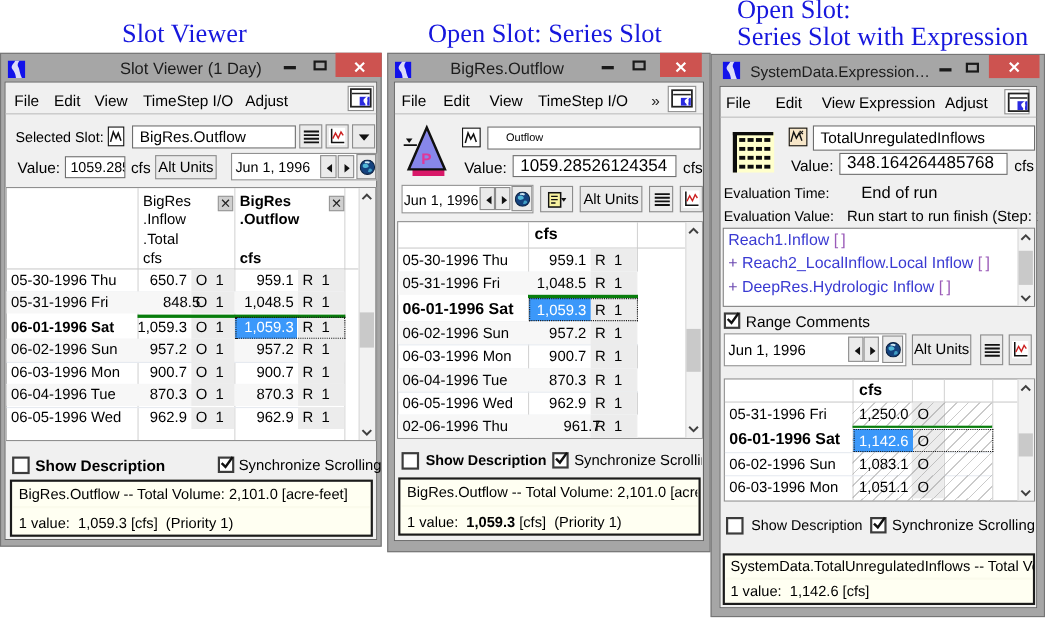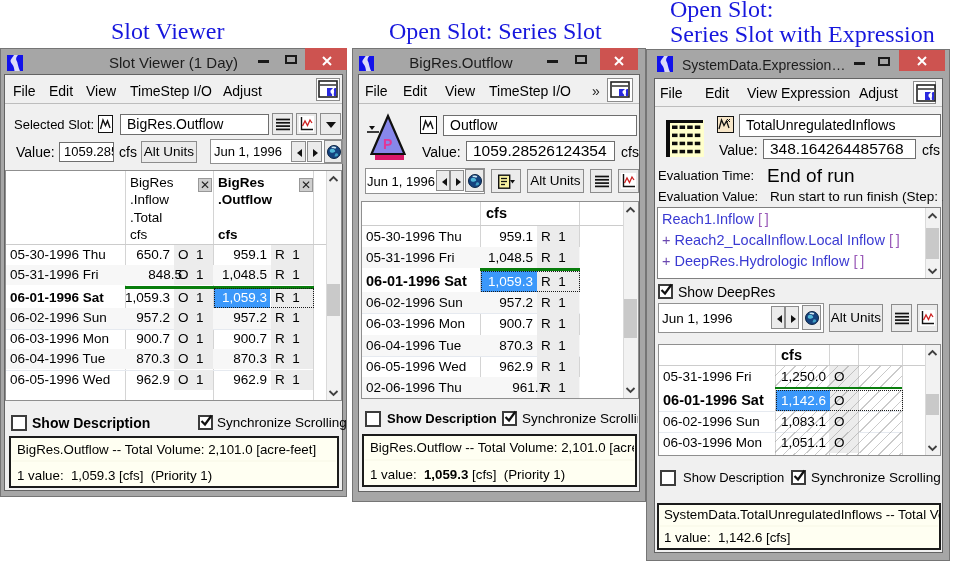--- a/index.html
+++ b/index.html
@@ -224,21 +224,21 @@
 <div class="r clr" style="left:366px;top:113px"><svg width="42" height="48">
 <rect x="9" y="41" width="29" height="6" fill="#d81868"></rect>
 <polygon points="22,3 5.5,41 38.5,41" fill="#8787ea" stroke="#101010" stroke-width="2.2"></polygon>
 <text x="17" y="36" font-family="Liberation Sans" font-size="14" font-weight="bold" fill="#e03898">P</text>
 <line x1="1" y1="19" x2="13" y2="19" stroke="#101010" stroke-width="1.6"></line>
 <polygon points="3,13 9,13 6,17" fill="#101010"></polygon>
 </svg></div>
 <div class="r fld clr" style="left:420px;top:116px;width:17px;height:18px;border-color:#111"><svg width="15" height="16">
       <polyline points="2,13 4.5,4 7,9.5 9.5,5 12,12" fill="none" stroke="#111" stroke-width="1.4"></polyline>
     </svg></div>
-<div class="r fld" style="left:443px;top:115px;width:194px;height:21px;line-height:19px;font-size:14px;padding-left:6px">Outflow</div>
+<div class="r fld" style="left:443px;top:115px;width:194px;height:21px;line-height:19px;font-size:10px;padding-left:16px">Outflow</div>
 <div class="r" style="left:422px;top:143px;height:18px;line-height:18px;font-size:14px">Value:</div>
 <div class="r fld" style="left:466px;top:141px;width:149px;height:20px;line-height:18px;font-size:15.5px;padding-left:6px">1059.28526124354</div>
 <div class="r" style="left:621px;top:143px;height:18px;line-height:18px;font-size:14px">cfs</div>
 
 <div class="r grp" style="left:365px;top:168px;width:120px;height:26px;background:#fff"></div>
 <div class="r" style="left:367px;top:172px;height:19px;line-height:19px;font-size:13px">Jun 1, 1996</div>
 <div class="r btn clr" style="left:436px;top:170px;width:14px;height:21px;padding:6.5px 4.5px"><svg width="5" height="8">
       <polygon points="5,0 5,8 0,4" fill="#111"></polygon>
     </svg></div>
 <div class="r btn clr" style="left:450px;top:170px;width:14px;height:21px;padding:6.5px 4.5px"><svg width="5" height="8">
@@ -400,40 +400,40 @@
 <div class="r clr" style="left:717px;top:116px;width:17px;height:17px;border:1.5px solid #111;background:#f7e6c8;box-sizing:border-box"><svg width="14" height="14">
       <polyline points="1,12 3.5,3 6,8.5 8.5,4 11,11" fill="none" stroke="#111" stroke-width="1.3"></polyline>
       <path d="M9 2 L12 5 M12 2 L9 5" stroke="#111" stroke-width="1"></path>
     </svg></div>
 <div class="r fld" style="left:739px;top:114px;width:202px;height:23px;line-height:21px;font-size:14px;padding-left:6px">TotalUnregulatedInflows</div>
 <div class="r" style="left:719px;top:141px;height:18px;line-height:18px;font-size:14px">Value:</div>
 <div class="r fld" style="left:763px;top:139px;width:153px;height:20px;line-height:18px;font-size:15.5px;padding-left:6px">348.164264485768</div>
 <div class="r" style="left:922px;top:141px;height:18px;line-height:18px;font-size:14px">cfs</div>
 
 <div class="r" style="left:658px;top:167px;height:18px;line-height:18px;font-size:13px">Evaluation Time:</div>
-<div class="r" style="left:767px;top:167px;height:18px;line-height:18px;font-size:19px">End of run</div>
+<div class="r" style="left:783px;top:167px;height:18px;line-height:18px;font-size:15px">End of run</div>
 <div class="r" style="left:658px;top:188px;height:18px;line-height:18px;font-size:13px">Evaluation Value:</div>
 <div class="r cell" style="left:770px;top:188px;width:173px;height:18px;line-height:18px;font-size:13.5px">Run start to run finish (Step: 1 Day)</div>
 
 <div class="r fld" style="left:657px;top:207px;width:284px;height:72px;border-color:#808080"></div>
 <div class="r" style="left:662px;top:209px;width:262px;font-size:14.5px;line-height:20.8px;color:#3a3ad2;white-space:nowrap">Reach1.Inflow <span style="color:#9a5ab8">[ ]</span><br><span style="color:#6a48b0">+</span> Reach2_LocalInflow.Local Inflow <span style="color:#9a5ab8">[ ]</span><br><span style="color:#6a48b0">+</span> DeepRes.Hydrologic Inflow <span style="color:#9a5ab8">[ ]</span></div>
 <div class="r sb" style="left:925px;top:208px;width:15px;height:70px"></div>
 <div class="r clr" style="left:925px;top:210px"><svg width="15" height="12">
       <polyline points="3.5,8 7.5,4 11.5,8" fill="none" stroke="#404040" stroke-width="1.8"></polyline>
     </svg></div>
 <div class="r th" style="left:926px;top:228px;width:13px;height:31px"></div>
 <div class="r clr" style="left:925px;top:265px"><svg width="15" height="12">
       <polyline points="3.5,4 7.5,8 11.5,4" fill="none" stroke="#404040" stroke-width="1.8"></polyline>
     </svg></div>
 
 <div class="r cb" style="left:658px;top:284px;width:15px;height:15px"></div>
 <div class="r clr" style="left:659px;top:282px"><svg width="15" height="15">
       <path d="M2.5 8 L6 11.5 L12.5 2.5" fill="none" stroke="#111" stroke-width="2.2"></path>
     </svg></div>
-<div class="r" style="left:678px;top:284px;height:16px;line-height:16px;font-size:14px">Show DeepRes</div>
+<div class="r" style="left:678px;top:284px;height:16px;line-height:16px;font-size:14px">Range Comments</div>
 
 <div class="r grp" style="left:658px;top:303px;width:166px;height:30px;background:#fff"></div>
 <div class="r" style="left:662px;top:309px;height:19px;line-height:19px;font-size:13.5px">Jun 1, 1996</div>
 <div class="r btn clr" style="left:771px;top:306px;width:14px;height:23px;padding:7.5px 4.5px"><svg width="5" height="8">
       <polygon points="5,0 5,8 0,4" fill="#111"></polygon>
     </svg></div>
 <div class="r btn clr" style="left:785px;top:306px;width:14px;height:23px;padding:7.5px 4.5px"><svg width="5" height="8">
       <polygon points="0,0 0,8 5,4" fill="#111"></polygon>
     </svg></div>
 <div class="r btn clr" style="left:802px;top:305px;width:19px;height:25px;padding:5px 2px"><svg width="14" height="14" viewBox="0 0 15 15">

